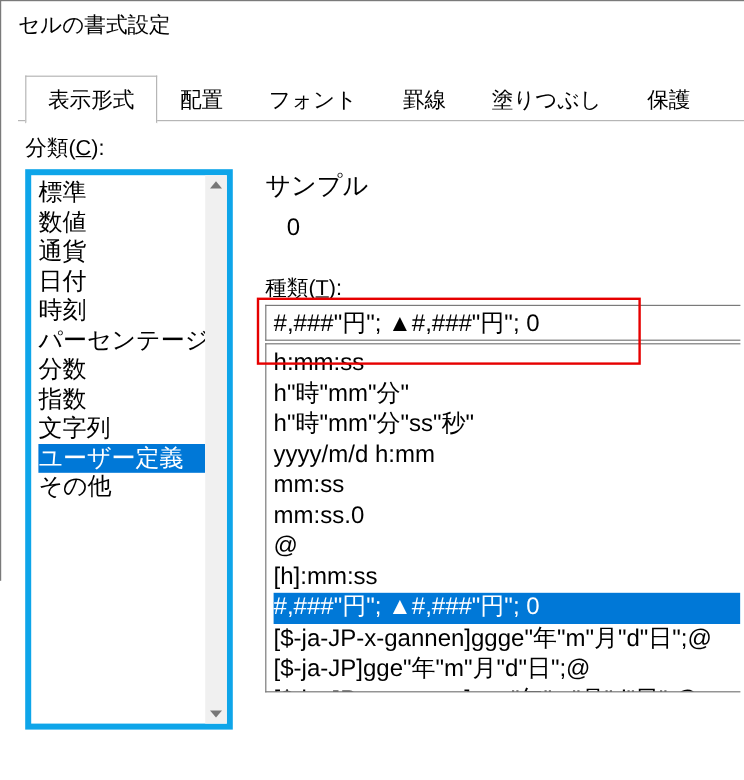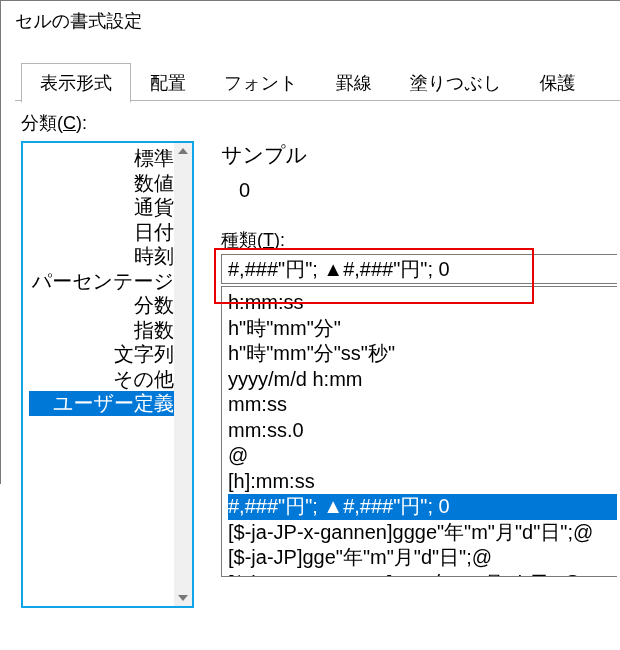--- a/index.html
+++ b/index.html
@@ -72,25 +72,24 @@
   .cat-label .accel {
     text-decoration: underline;
   }
 
   .category-box {
     position: absolute;
     top: 30px;
     left: 0;
     width: 173px;
     height: 467px;
-    border: 2px solid #0ea5e9;
+    border: 5px solid #0ea5e9;
     box-sizing: border-box;
     background: #fff;
     display: flex;
-    text-align: right;
   }
   .category-list {
     flex: 1 1 auto;
     overflow: hidden;
     padding: 3px 0 3px 6px;
   }
   .category-item {
     font-size: 20px;
     line-height: 24.5px;
     white-space: nowrap;
@@ -224,22 +223,22 @@
       <div class="category-list">
         <div class="category-item">標準</div>
         <div class="category-item">数値</div>
         <div class="category-item">通貨</div>
         <div class="category-item">日付</div>
         <div class="category-item">時刻</div>
         <div class="category-item">パーセンテージ</div>
         <div class="category-item">分数</div>
         <div class="category-item">指数</div>
         <div class="category-item">文字列</div>
+        <div class="category-item selected">ユーザー定義</div>
         <div class="category-item">その他</div>
-        <div class="category-item selected">ユーザー定義</div>
       </div>
       <div class="scrollbar-v">
         <div class="scroll-arrow up"></div>
         <div class="scroll-arrow down"></div>
       </div>
     </div>
 
     <div class="right-panel">
 
       <div class="sample-label">サンプル</div>

